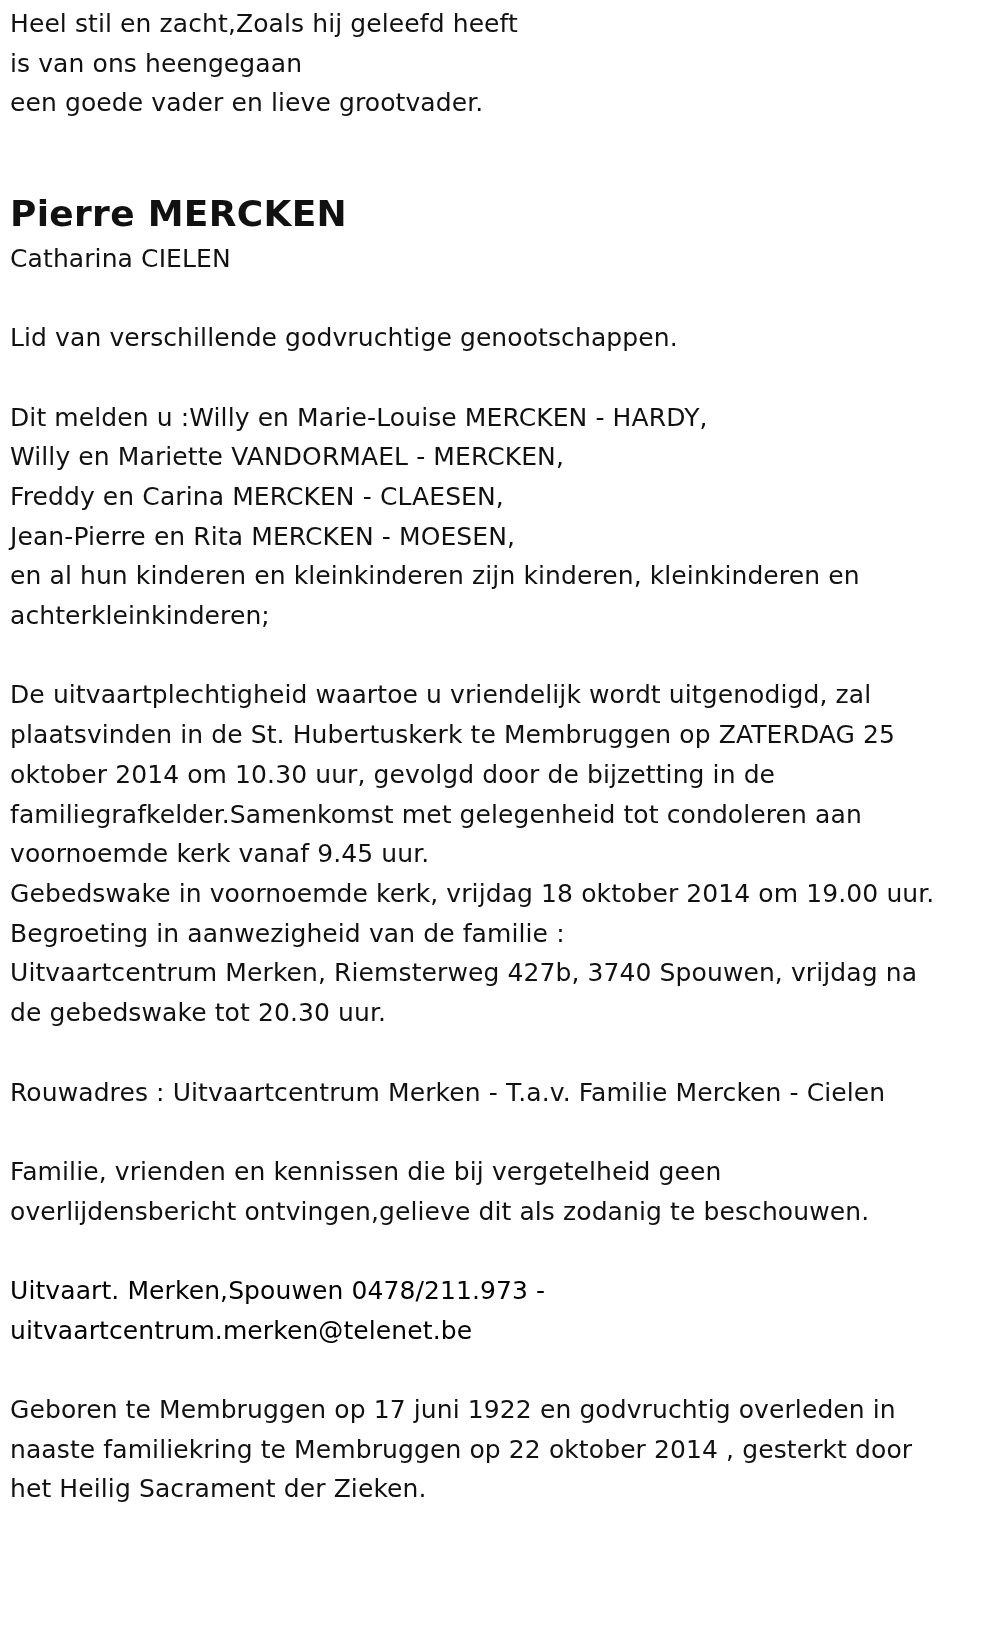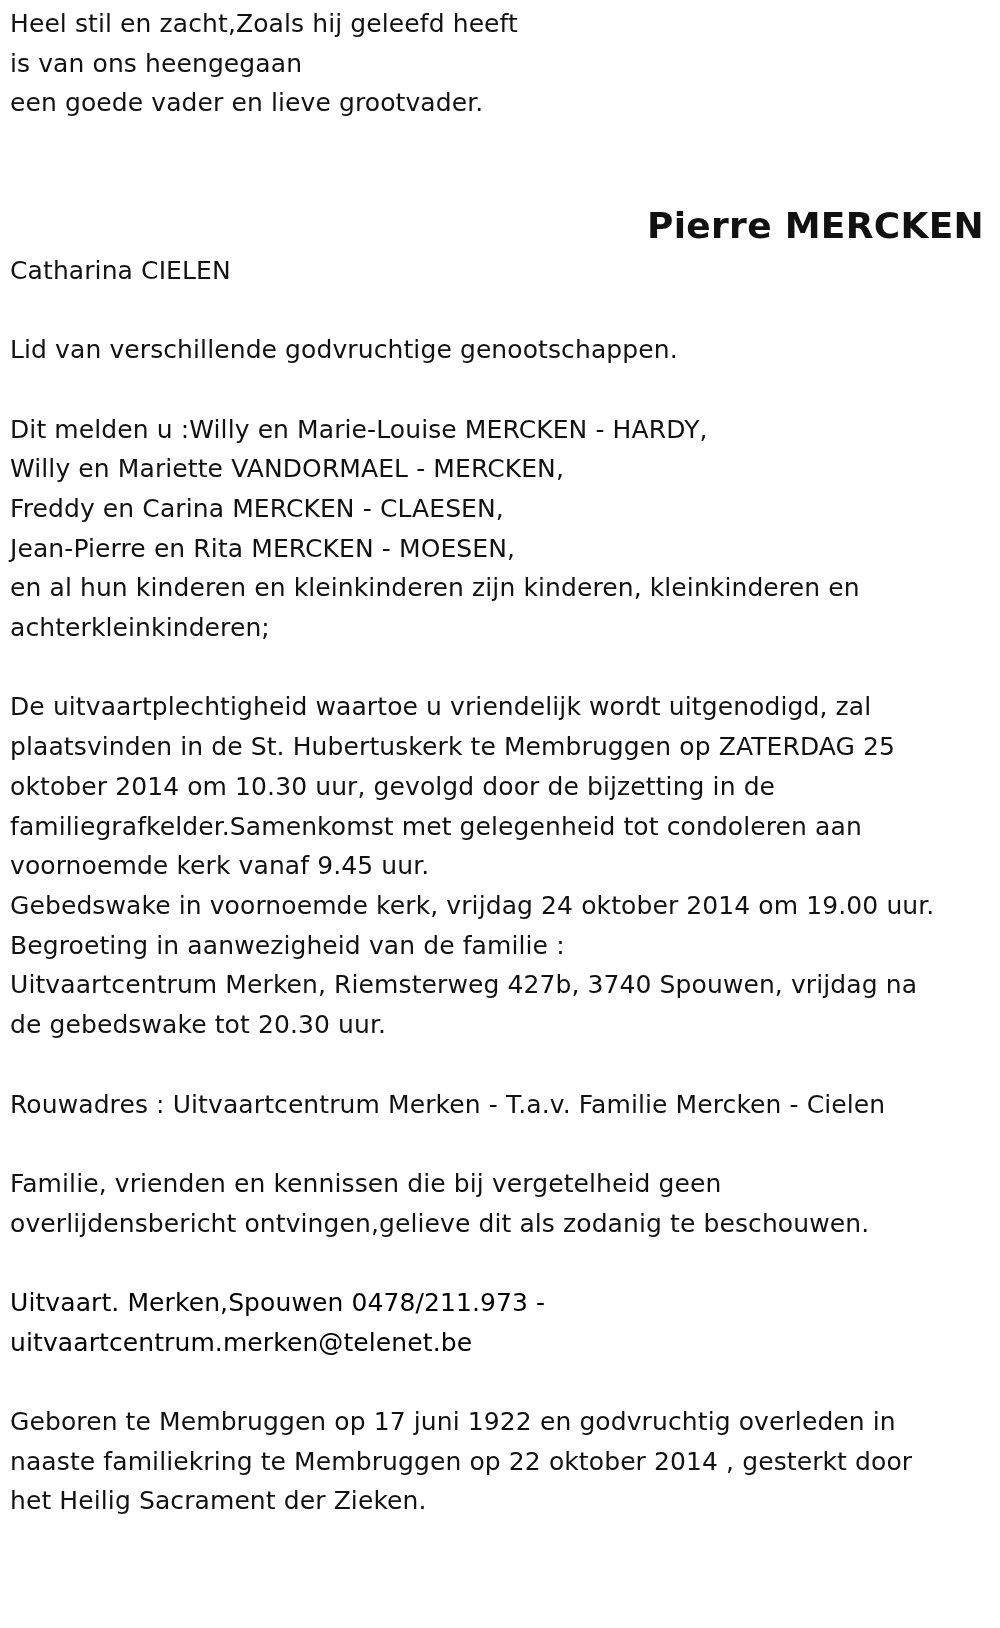--- a/index.html
+++ b/index.html
@@ -9,40 +9,39 @@
     }
     body {
       width: 1000px;
       height: 1628px;
       overflow: hidden;
       font-family: "DejaVu Sans", sans-serif;
       color: #111111;
     }
     .doc {
       position: relative;
-      padding: 4px 16px 0 10px;
+      padding: 4px 8px 0 10px;
       font-size: 25px;
       line-height: 39.7px;
       letter-spacing: 0.1px;
     }
     .line {
       display: block;
       white-space: nowrap;
     }
     .block { display: block; }
     .gap { display: block; height: 39.7px; }
     .gap-small { display: block; height: 22px; }
     .name {
       display: block;
       font-weight: bold;
       font-size: 36px;
       line-height: 50px;
-      margin-top: 16px;
+      margin-top: 4px;
       letter-spacing: 0.3px;
-      text-align: right;
     }
     .muted { color: #000000; }
   </style>
 </head>
 <body>
 
 <div class="doc">
 
   <div class="block">
     <span class="line">Heel stil en zacht,Zoals hij geleefd heeft</span>
@@ -76,21 +75,21 @@
   </div>
 
   <span class="gap"></span>
 
   <div class="block">
     <span class="line">De uitvaartplechtigheid waartoe u vriendelijk wordt uitgenodigd, zal</span>
     <span class="line">plaatsvinden in de St. Hubertuskerk te Membruggen op ZATERDAG 25</span>
     <span class="line">oktober 2014 om 10.30 uur, gevolgd door de bijzetting in de</span>
     <span class="line">familiegrafkelder.Samenkomst met gelegenheid tot condoleren aan</span>
     <span class="line">voornoemde kerk vanaf 9.45 uur.</span>
-    <span class="line">Gebedswake in voornoemde kerk, vrijdag 24 oktober 2014 om 19.00 uur.</span>
+    <span class="line">Gebedswake in voornoemde kerk, vrijdag 18 oktober 2014 om 19.00 uur.</span>
     <span class="line">Begroeting in aanwezigheid van de familie :</span>
     <span class="line">Uitvaartcentrum Merken, Riemsterweg 427b, 3740 Spouwen, vrijdag na</span>
     <span class="line">de gebedswake tot 20.30 uur.</span>
   </div>
 
   <span class="gap"></span>
 
   <span class="line">Rouwadres : Uitvaartcentrum Merken - T.a.v. Familie Mercken - Cielen</span>
 
   <span class="gap"></span>

